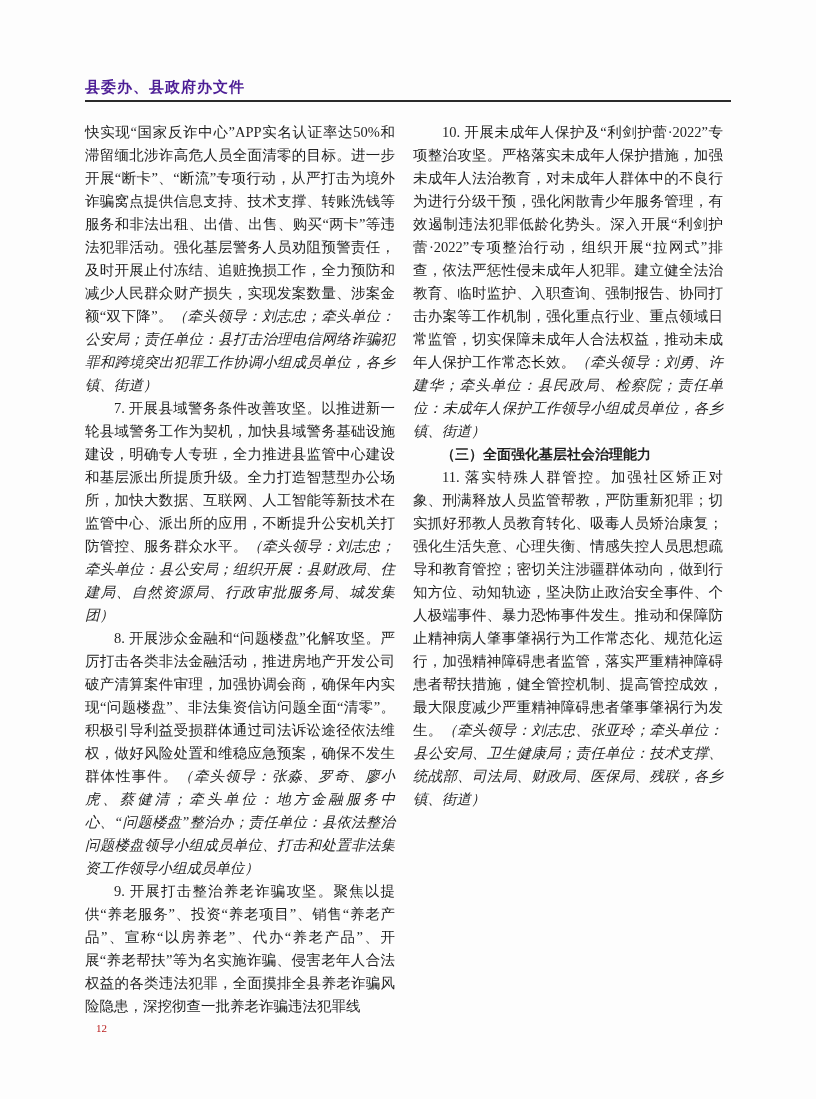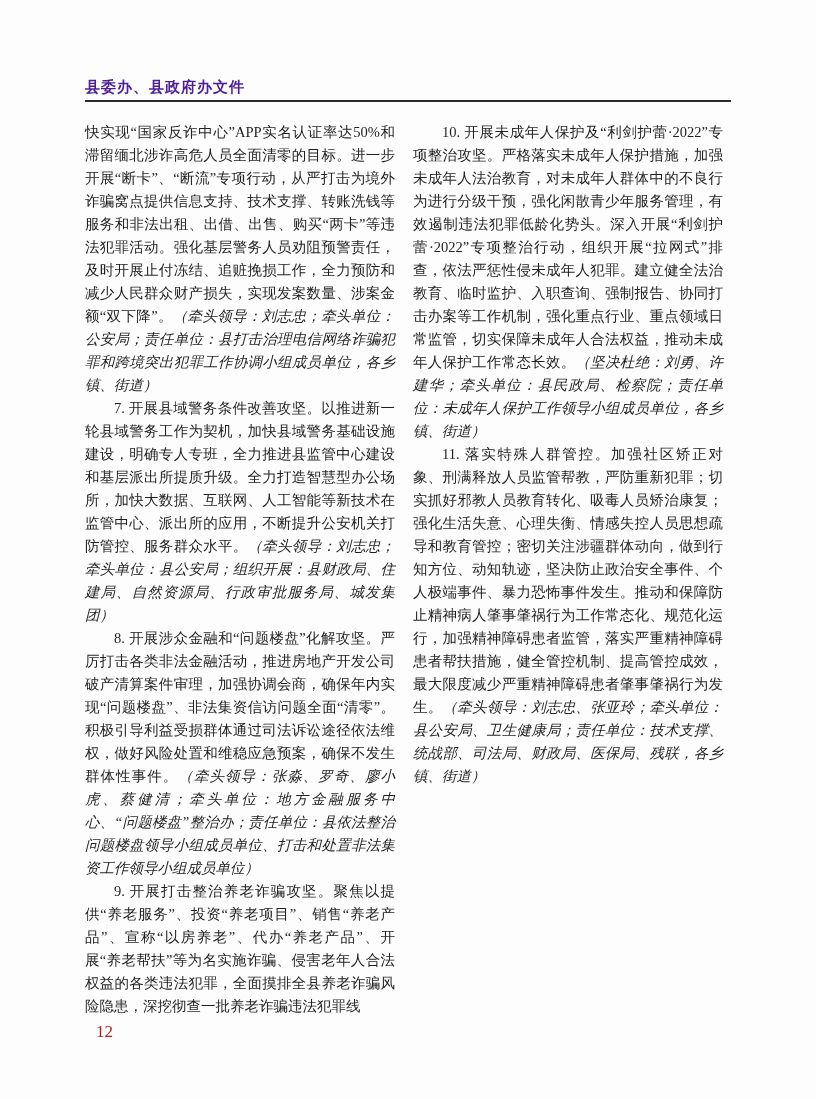--- a/index.html
+++ b/index.html
@@ -54,41 +54,42 @@
     word-break: break-all;
   }
   .para.indent { text-indent: 2em; }
   .para.heading { font-weight: bold; font-family: "Liberation Sans", "DejaVu Sans", sans-serif; font-size: 14px; }
   .run-song { font-style: normal; }
   .run-kai { font-style: italic; }
   .page-number {
     position: absolute;
     top: 1022px;
     left: 96px;
-    font-size: 17px;
+    font-size: 11px;
     color: #b91c1c;
   }
 </style>
 </head>
 <body>
 
 <div class="page">
 
   <div class="doc-header">县委办、县政府办文件</div>
 
   <div class="header-rule"></div>
 
   <div class="content">
     <div class="column">
         <p class="para"><span class="run-song">快实现“国家反诈中心”APP实名认证率达50%和滞留缅北涉诈高危人员全面清零的目标。进一步开展“断卡”、“断流”专项行动，从严打击为境外诈骗窝点提供信息支持、技术支撑、转账洗钱等服务和非法出租、出借、出售、购买“两卡”等违法犯罪活动。强化基层警务人员劝阻预警责任，及时开展止付冻结、追赃挽损工作，全力预防和减少人民群众财产损失，实现发案数量、涉案金额“双下降”。</span><span class="run-kai">（牵头领导：刘志忠；牵头单位：公安局；责任单位：县打击治理电信网络诈骗犯罪和跨境突出犯罪工作协调小组成员单位，各乡镇、街道）</span></p>
         <p class="para indent"><span class="run-song">7. 开展县域警务条件改善攻坚。以推进新一轮县域警务工作为契机，加快县域警务基础设施建设，明确专人专班，全力推进县监管中心建设和基层派出所提质升级。全力打造智慧型办公场所，加快大数据、互联网、人工智能等新技术在监管中心、派出所的应用，不断提升公安机关打防管控、服务群众水平。</span><span class="run-kai">（牵头领导：刘志忠；牵头单位：县公安局；组织开展：县财政局、住建局、自然资源局、行政审批服务局、城发集团）</span></p>
         <p class="para indent"><span class="run-song">8. 开展涉众金融和“问题楼盘”化解攻坚。严厉打击各类非法金融活动，推进房地产开发公司破产清算案件审理，加强协调会商，确保年内实现“问题楼盘”、非法集资信访问题全面“清零”。积极引导利益受损群体通过司法诉讼途径依法维权，做好风险处置和维稳应急预案，确保不发生群体性事件。</span><span class="run-kai">（牵头领导：张淼、罗奇、廖小虎、蔡健清；牵头单位：地方金融服务中心、“问题楼盘”整治办；责任单位：县依法整治问题楼盘领导小组成员单位、打击和处置非法集资工作领导小组成员单位）</span></p>
         <p class="para indent"><span class="run-song">9. 开展打击整治养老诈骗攻坚。聚焦以提供“养老服务”、投资“养老项目”、销售“养老产品”、宣称“以房养老”、代办“养老产品”、开展“养老帮扶”等为名实施诈骗、侵害老年人合法权益的各类违法犯罪，全面摸排全县养老诈骗风险隐患，深挖彻查一批养老诈骗违法犯罪线</span></p>
       </div>
     <div class="column">
-        <p class="para indent"><span class="run-song">10. 开展未成年人保护及“利剑护蕾·2022”专项整治攻坚。严格落实未成年人保护措施，加强未成年人法治教育，对未成年人群体中的不良行为进行分级干预，强化闲散青少年服务管理，有效遏制违法犯罪低龄化势头。深入开展“利剑护蕾·2022”专项整治行动，组织开展“拉网式”排查，依法严惩性侵未成年人犯罪。建立健全法治教育、临时监护、入职查询、强制报告、协同打击办案等工作机制，强化重点行业、重点领域日常监管，切实保障未成年人合法权益，推动未成年人保护工作常态长效。</span><span class="run-kai">（坚决杜绝：刘勇、许建华；牵头单位：县民政局、检察院；责任单位：未成年人保护工作领导小组成员单位，各乡镇、街道）</span></p>
+        <p class="para indent"><span class="run-song">10. 开展未成年人保护及“利剑护蕾·2022”专项整治攻坚。严格落实未成年人保护措施，加强未成年人法治教育，对未成年人群体中的不良行为进行分级干预，强化闲散青少年服务管理，有效遏制违法犯罪低龄化势头。深入开展“利剑护蕾·2022”专项整治行动，组织开展“拉网式”排查，依法严惩性侵未成年人犯罪。建立健全法治教育、临时监护、入职查询、强制报告、协同打击办案等工作机制，强化重点行业、重点领域日常监管，切实保障未成年人合法权益，推动未成年人保护工作常态长效。</span><span class="run-kai">（牵头领导：刘勇、许建华；牵头单位：县民政局、检察院；责任单位：未成年人保护工作领导小组成员单位，各乡镇、街道）</span></p>
+        <p class="para indent heading"><span class="run-song">（三）全面强化基层社会治理能力</span></p>
         <p class="para indent"><span class="run-song">11. 落实特殊人群管控。加强社区矫正对象、刑满释放人员监管帮教，严防重新犯罪；切实抓好邪教人员教育转化、吸毒人员矫治康复；强化生活失意、心理失衡、情感失控人员思想疏导和教育管控；密切关注涉疆群体动向，做到行知方位、动知轨迹，坚决防止政治安全事件、个人极端事件、暴力恐怖事件发生。推动和保障防止精神病人肇事肇祸行为工作常态化、规范化运行，加强精神障碍患者监管，落实严重精神障碍患者帮扶措施，健全管控机制、提高管控成效，最大限度减少严重精神障碍患者肇事肇祸行为发生。</span><span class="run-kai">（牵头领导：刘志忠、张亚玲；牵头单位：县公安局、卫生健康局；责任单位：技术支撑、统战部、司法局、财政局、医保局、残联，各乡镇、街道）</span></p>
       </div>
   </div>
 
   <div class="page-number">12</div>
 
 </div>
 
 </body></html>

